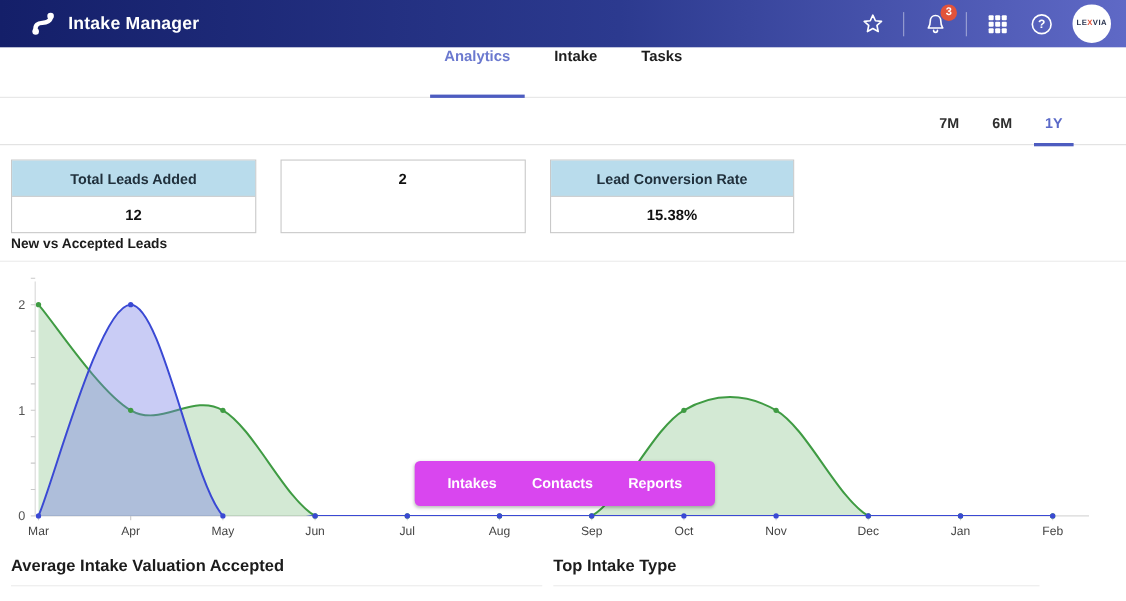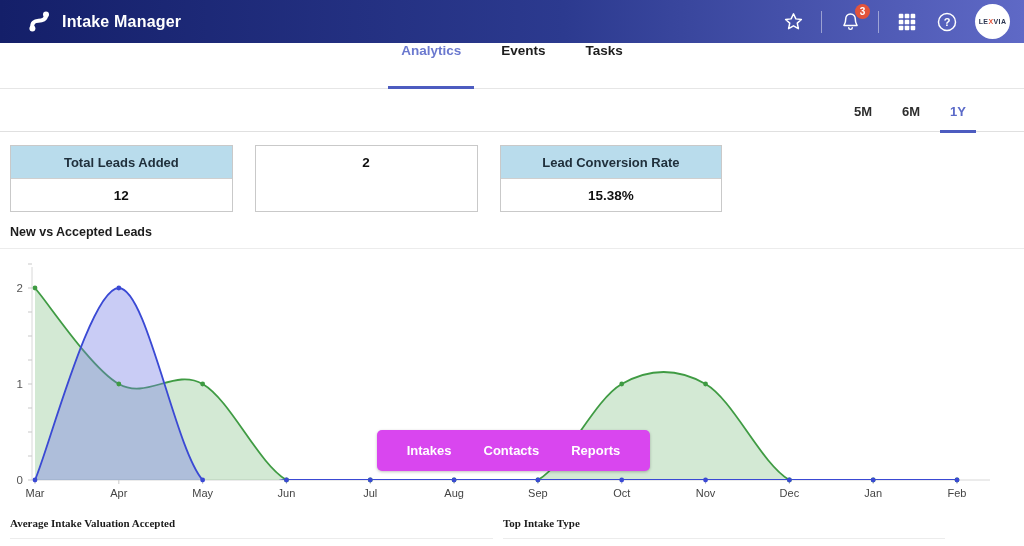--- a/index.html
+++ b/index.html
@@ -36,35 +36,35 @@
 
   
   .cards { display:grid; grid-template-columns:repeat(4,1fr); gap:22px; margin:13px 57px 0 10px;border-radius:22px; }
   .card { border:1px solid #c9c9c9; background:#fff; }
   .card-head { background:#b9dcec; border-bottom:1px solid #cfcfcf; height:33px; display:flex;
     align-items:center; justify-content:center; font-size:13px; font-weight:bold; color:#20303c; }
   .card-body { height:32px; display:flex; align-items:center; justify-content:center;
     font-size:13.5px; font-weight:bold; color:#111; }
 
   
-  .section-title { font-size:12.5px; font-weight:bold; color:#1c1c1c; margin:13px 0 0 10px; }
+  .section-title { font-size:12.5px; font-weight:bold; color:#1c1c1c; margin:2px 0 0 10px; }
   .divider { height:1px; background:#ececec; margin:9px 0 0 0; }
 
   
   .chart-wrap { position:relative; height:244px; margin-top:8px; }
   .chart-wrap svg { position:absolute; left:0; top:0; pointer-events:none; }
   .float-nav { position:absolute; left:377px; top:173px; width:273px; height:41px; background:#d946ef;
     border-radius:5px; display:flex; align-items:center; justify-content:center; gap:32px; box-shadow:0 1px 3px rgba(0,0,0,.25); }
   .float-nav-item { color:#fff; font-size:13px; font-weight:bold; cursor:pointer; }
 
   
   .bottom { display:flex; margin-top:16px; }
   .bottom-col-left  { width:493px; padding-left:10px; }
   .bottom-col-right { flex:1; padding-left:10px; padding-right:79px; }
-  .bottom-title { font-size:11px; font-weight:bold; color:#1c1c1c;font-family:Liberation Serif, serif; }
+  .bottom-title { font-size:15px; font-weight:bold; color:#1c1c1c; }
   .bottom-line { height:1px; background:#ececec; margin-top:9px; }
 </style>
 </head>
 <body>
 
 <div class="header">
   <div class="header-left">
     <span style="display:flex">
       <svg width="26" height="26" viewBox="0 0 26 26">
         <path d="M20 5.2 C21 10.5 15.5 11.6 12.5 11.8 C8.5 12 5.6 13.5 6.3 19" fill="none" stroke="#fff" stroke-width="4" stroke-linecap="round"></path>
@@ -113,26 +113,26 @@
     <span class="avatar">
         <span>LE</span>
         <span class="x">X</span>
         <span>VIA</span>
       </span>
   </div>
 </div>
 
 <div class="tabs-row">
   <div class="tab active">Analytics</div>
-  <div class="tab">Events</div>
+  <div class="tab">Intake</div>
   <div class="tab">Tasks</div>
 </div>
 
 <div class="range-row">
-  <div class="range-item">5M</div>
+  <div class="range-item">7M</div>
   <div class="range-item">6M</div>
   <div class="range-item active">1Y</div>
 </div>
 
 <div class="cards">
   <div class="card">
     <div class="card-head">Total Leads Added</div>
     <div class="card-body">12</div>
   </div>
   <div class="card">

